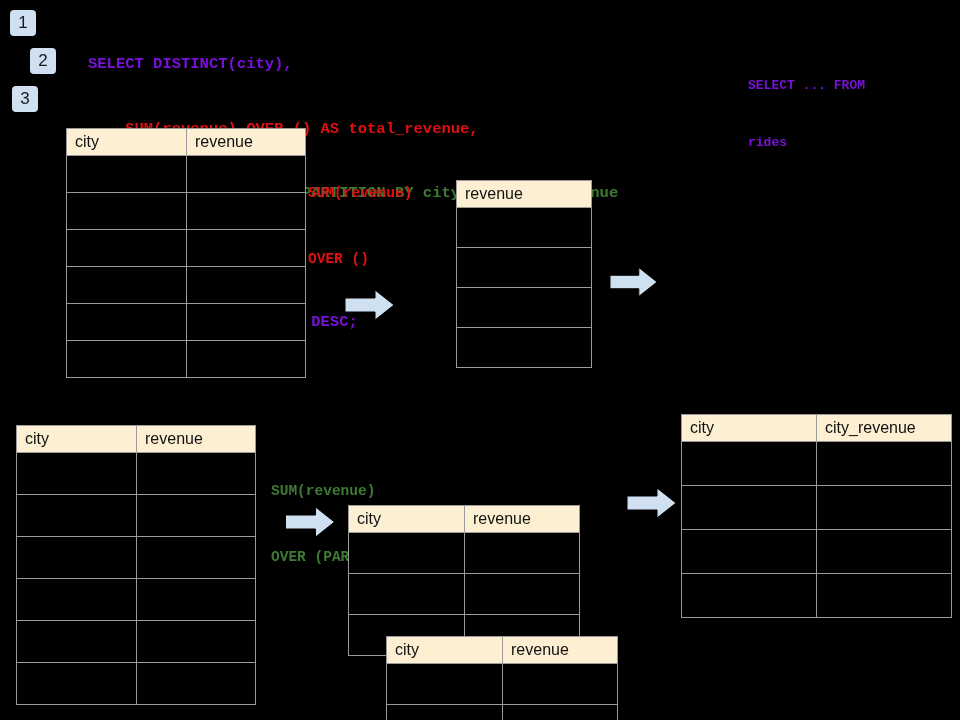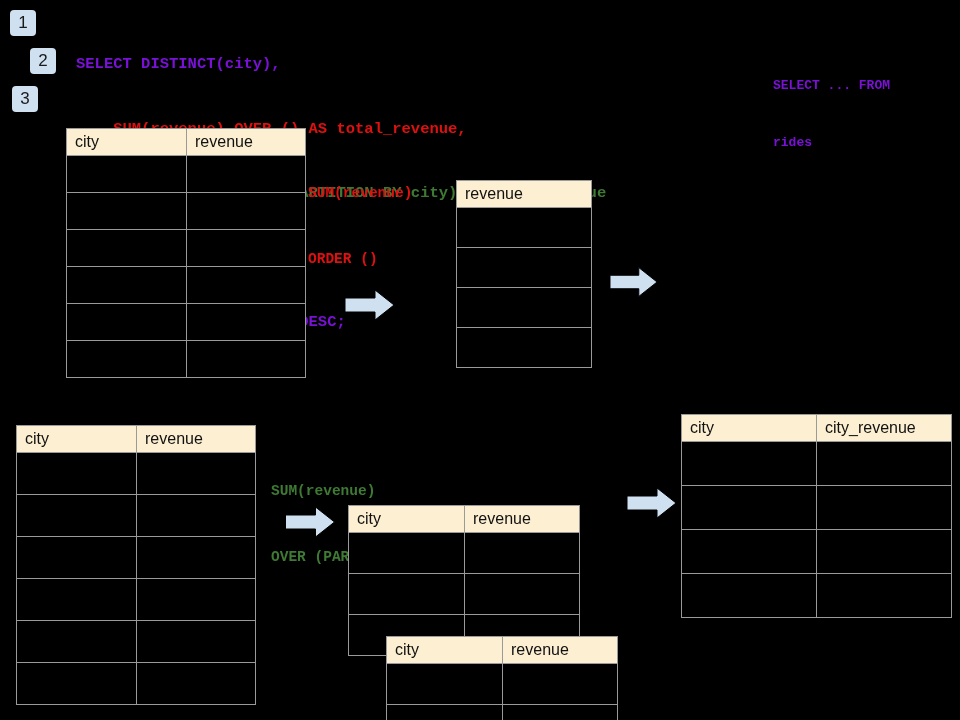--- a/index.html
+++ b/index.html
@@ -93,36 +93,36 @@
 </style>
 </head>
 <body>
 
 <div id="canvas">
 
   <div class="badge" style="left:10px; top:10px;">1</div>
   <div class="badge" style="left:30px; top:48px;">2</div>
   <div class="badge" style="left:12px; top:86px;">3</div>
 
-  <div class="code" style="left:76px; top:11px;">
+  <div class="code" style="left:88px; top:11px;">
     <div class="code-line" style="color:#7A11D6;">SELECT DISTINCT(city),</div>
     <div class="code-line" style="color:#E01010;">    SUM(revenue) OVER () AS total_revenue,</div>
     <div class="code-line" style="color:#3E7A34;">    SUM(revenue) OVER (PARTITION BY city) as city_revenue</div>
     <div class="code-line" style="color:#7A11D6;">  FROM rides</div>
     <div class="code-line" style="color:#7A11D6;">  ORDER by city_revenue DESC;</div>
   </div>
 
-  <div class="annot-sm" style="left:748px; top:38px; color:#7A11D6;margin-left:25px;">
+  <div class="annot-sm" style="left:748px; top:38px; color:#7A11D6;">
     <div>SELECT ... FROM</div>
     <div>rides</div>
   </div>
 
   <div class="annot" style="left:308px; top:138px; color:#E01010;">
     <div>SUM(revenue)</div>
-    <div>ORDER ()</div>
+    <div>OVER ()</div>
   </div>
 
   <div class="annot" style="left:271px; top:436px; color:#3E7A34;">
     <div>SUM(revenue)</div>
     <div>OVER (PARTITION</div>
   </div>
 
   <table class="tbl" style="left:66px; top:128px; width:239px;">
     <colgroup>
         <col style="width:120px">

